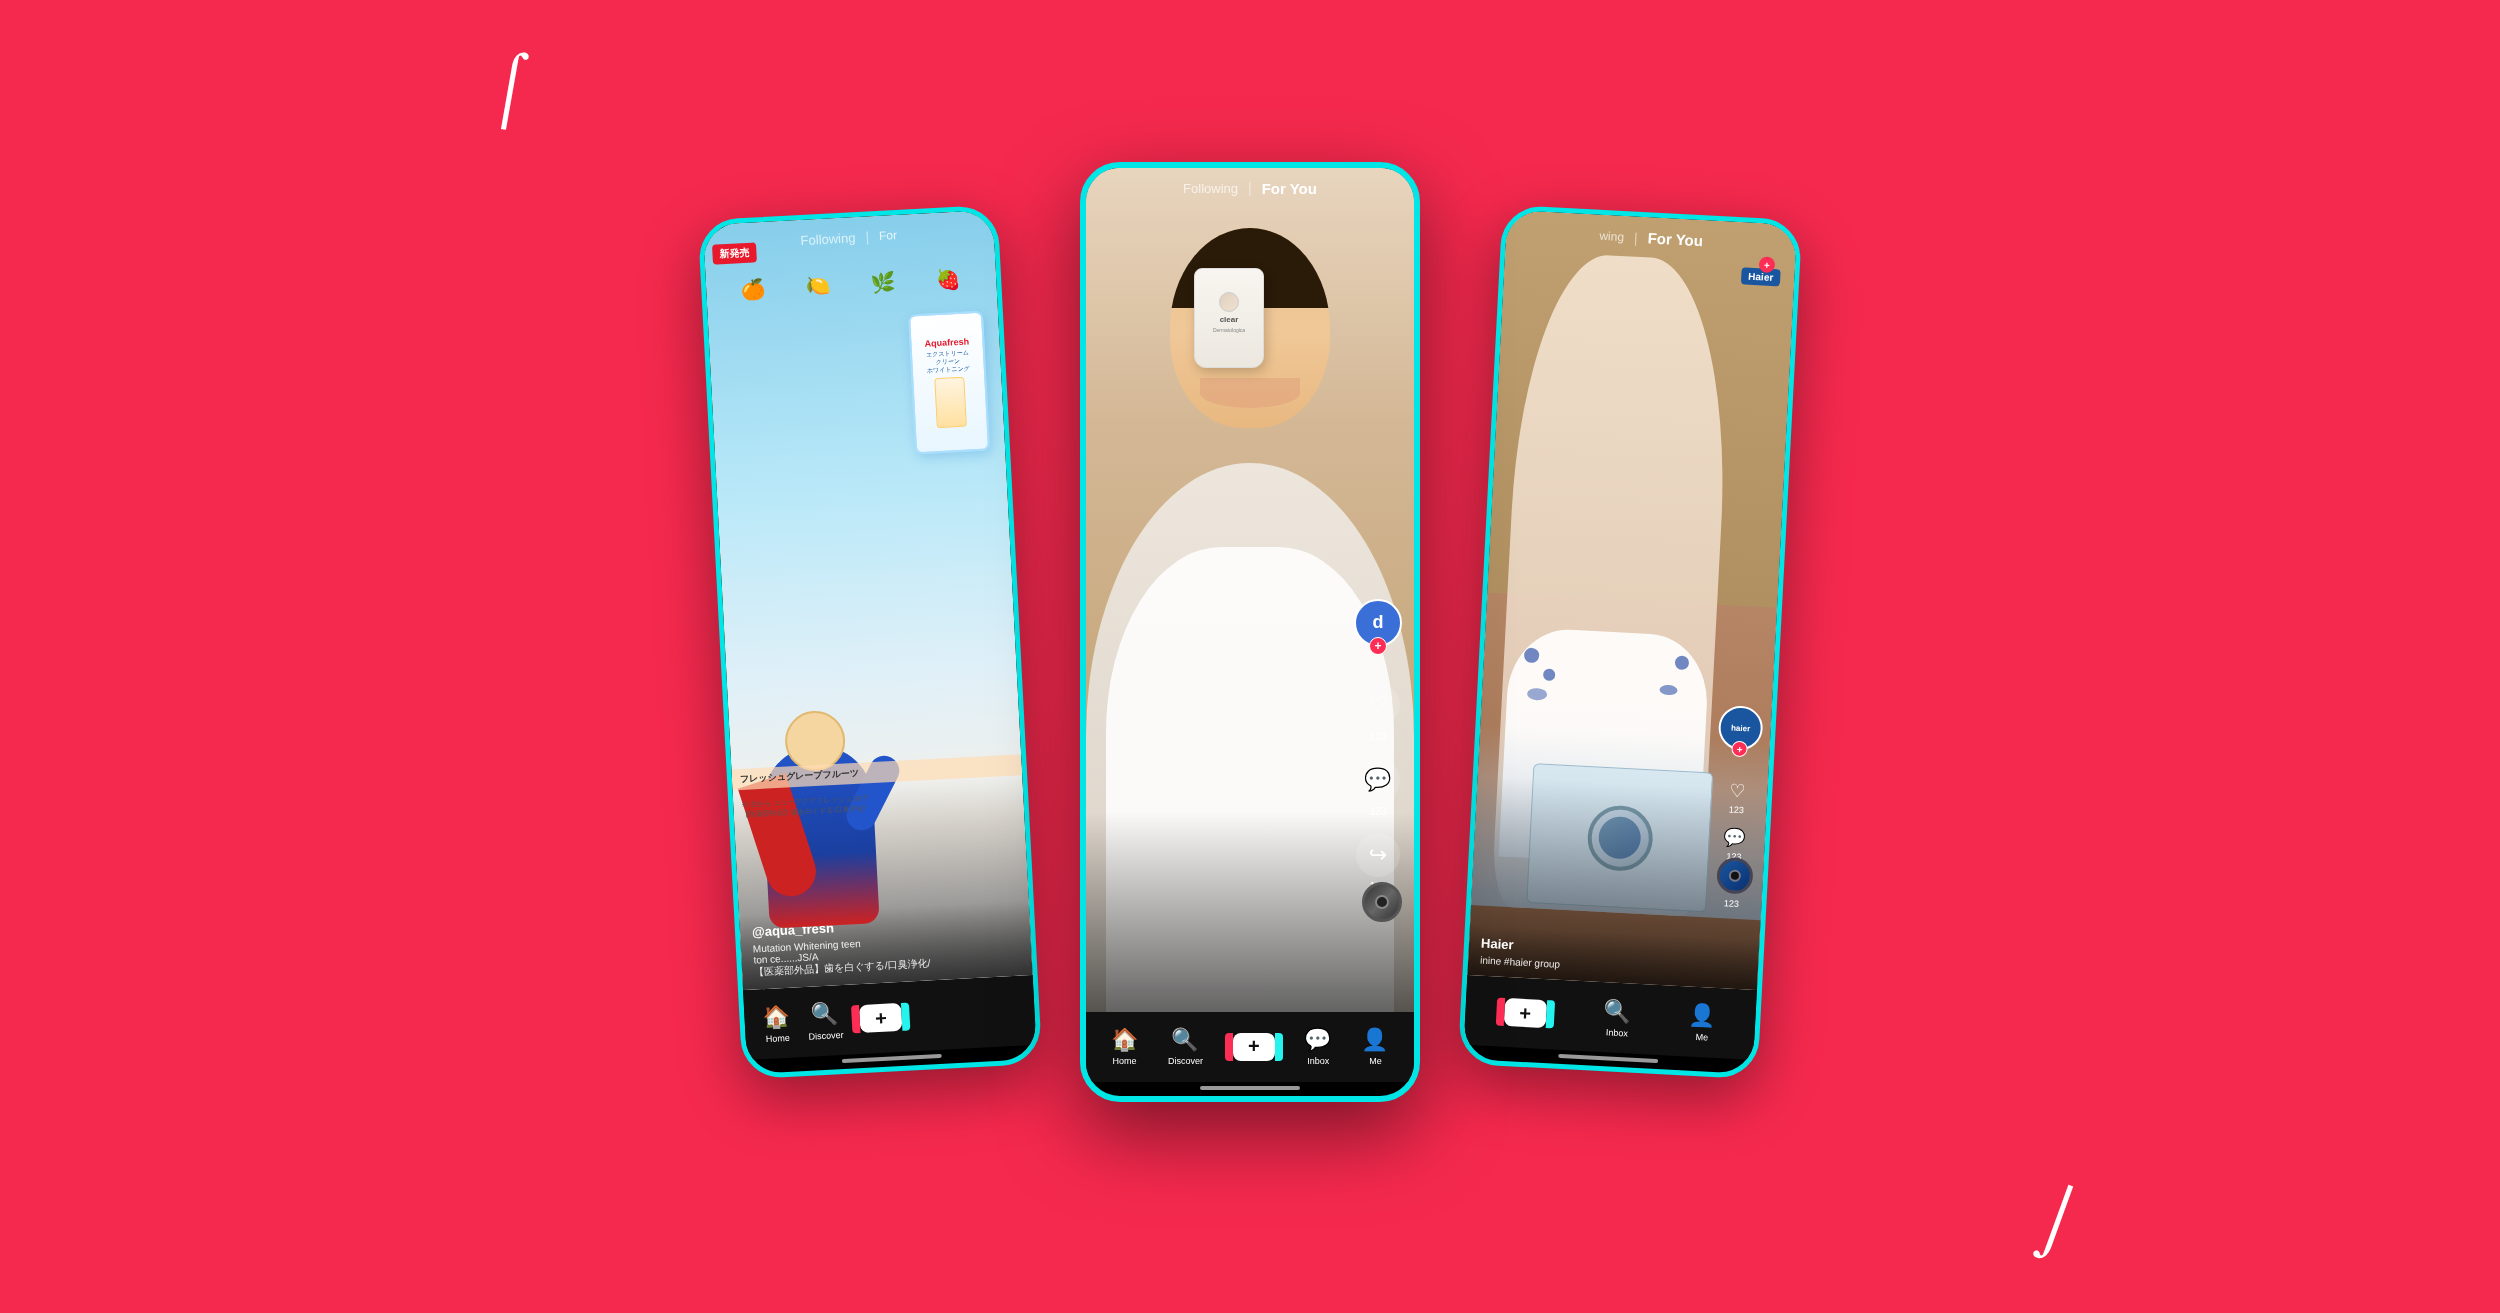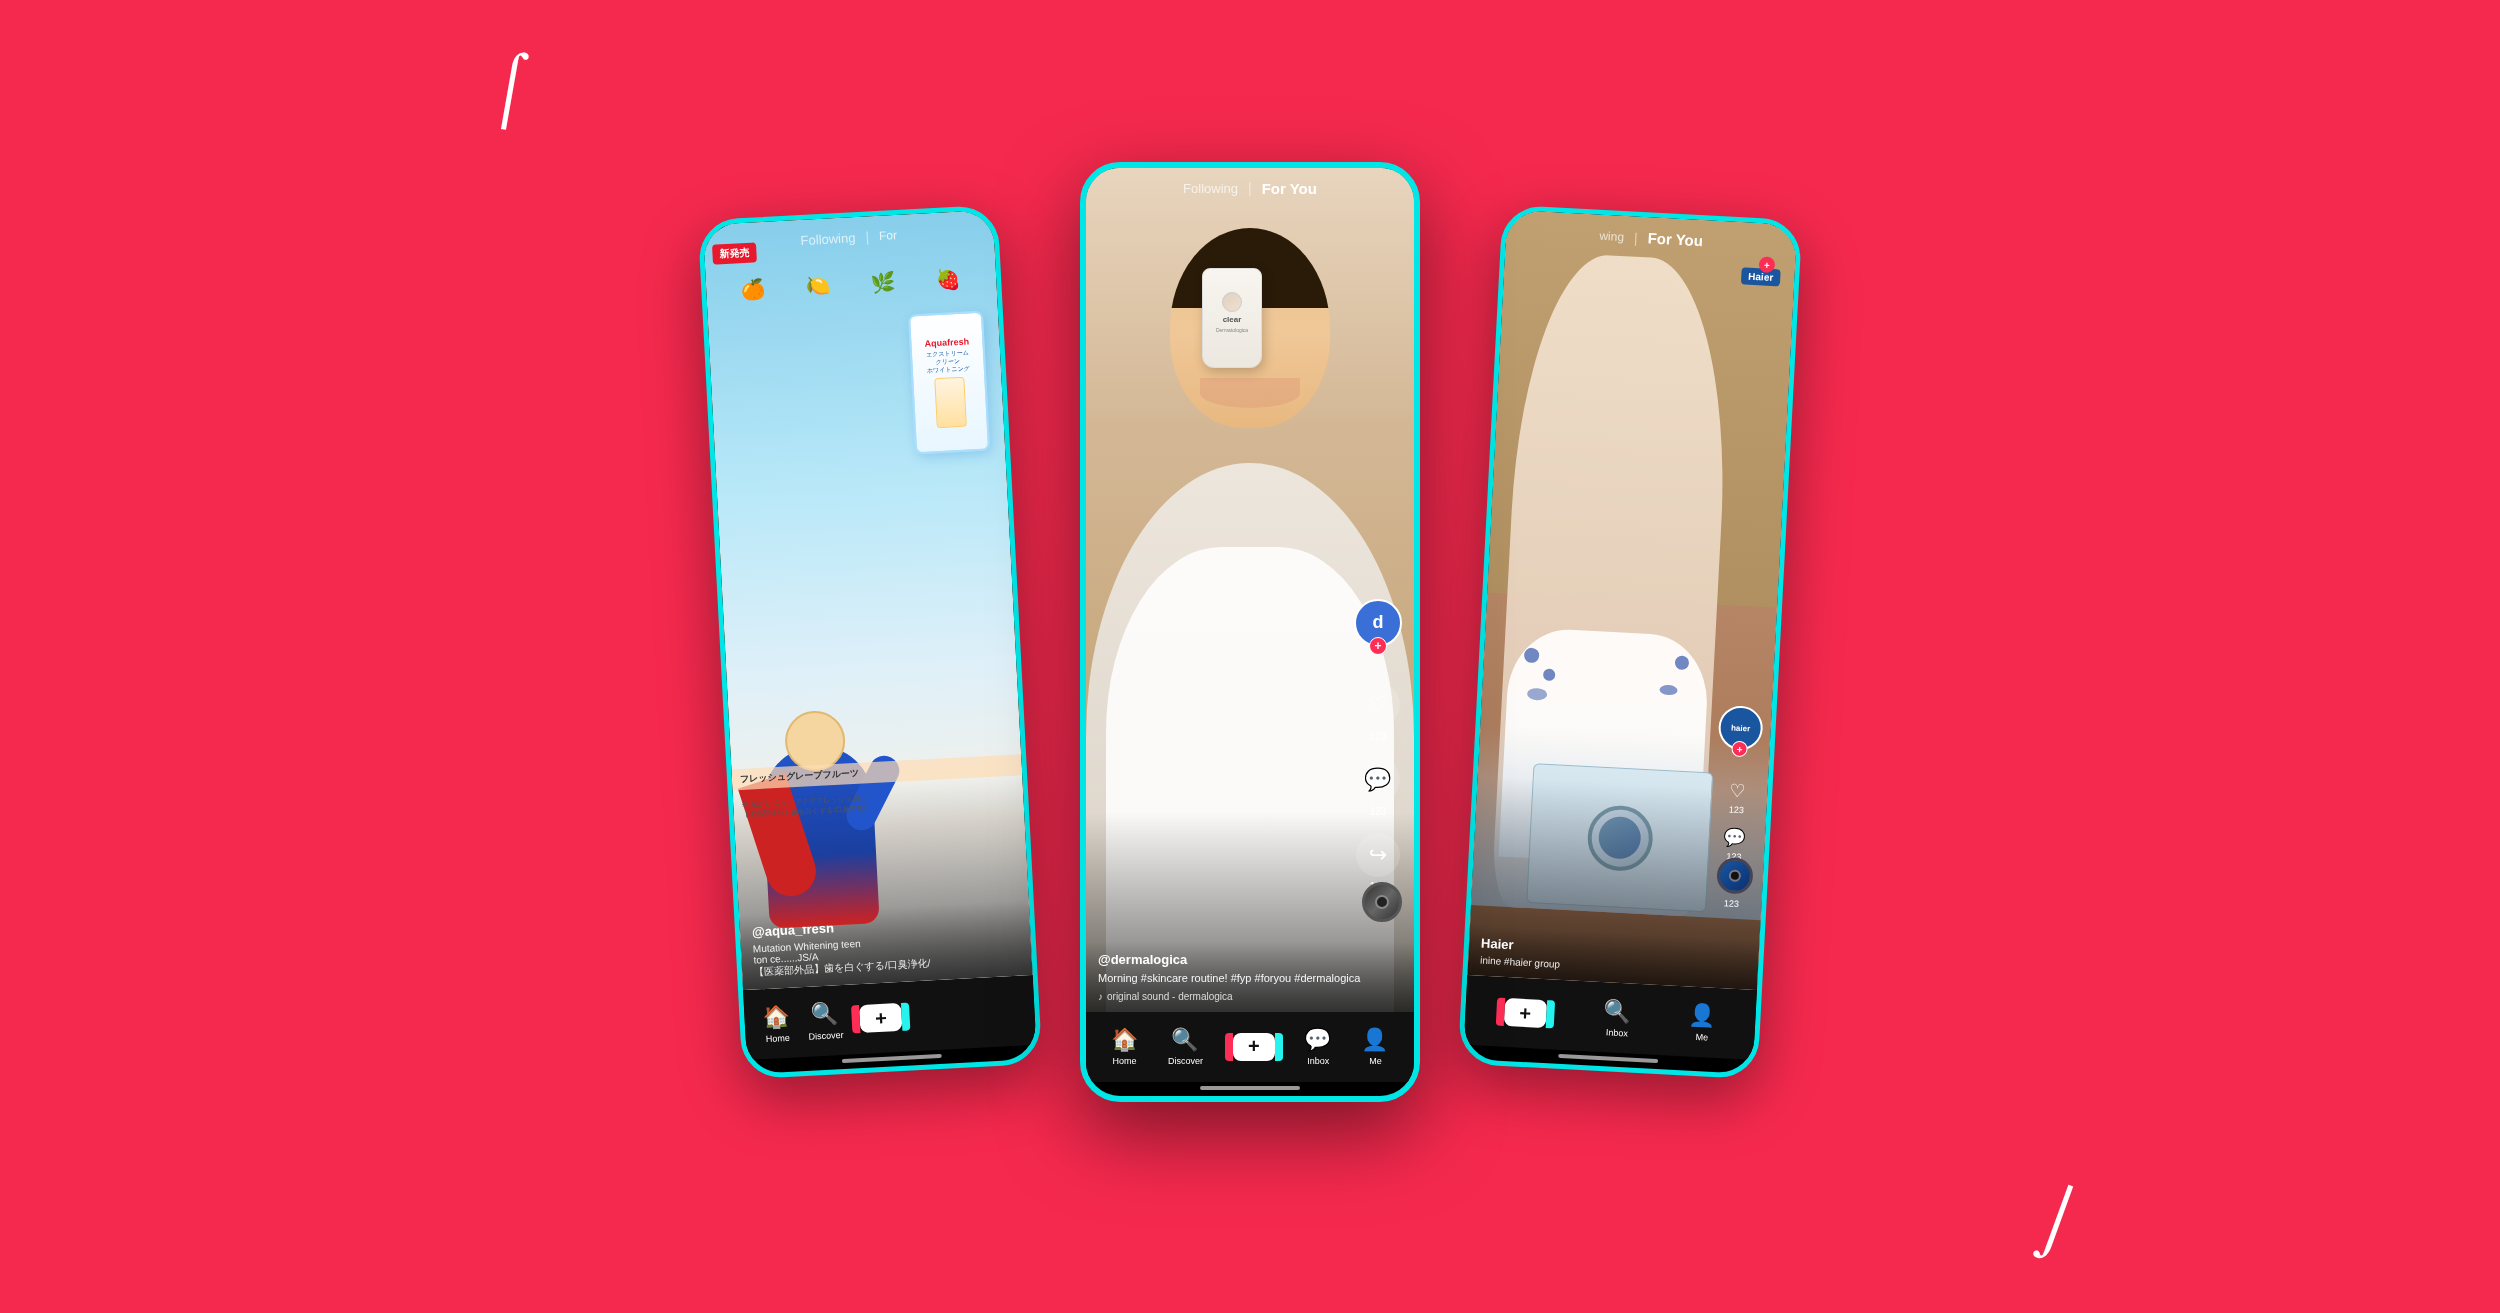--- a/index.html
+++ b/index.html
@@ -384,21 +384,21 @@
 
       <div style="position:absolute;bottom:0;left:20px;right:20px;height:55%;background:rgba(255,255,255,0.85);border-radius:40% 40% 0 0;"></div>
 
       <div style="position:absolute;top:60px;left:50%;transform:translateX(-50%);width:160px;height:200px;background:linear-gradient(180deg,#e8c090 0%,#f0c898 50%,#e8b880 100%);border-radius:50% 50% 45% 45%;overflow:hidden;">
 
         <div style="position:absolute;top:-20px;left:-10px;right:-10px;height:100px;background:#2a1a08;border-radius:50% 50% 0 0;"></div>
 
         <div style="position:absolute;bottom:20px;left:30px;right:30px;height:30px;background:rgba(220,150,120,0.4);border-radius:0 0 50% 50%;"></div>
       </div>
 
-      <div style="position:absolute;top:100px;left:50%;transform:translateX(-80%);width:60px;height:100px;background:linear-gradient(180deg,#f8f5f0 0%,#ece8e0 100%);border-radius:8px 8px 12px 12px;border:1px solid #ddd;display:flex;flex-direction:column;align-items:center;justify-content:center;gap:3px;box-shadow:2px 4px 12px rgba(0,0,0,0.2);z-index:5;">
+      <div style="position:absolute;top:100px;left:50%;transform:translateX(-80%);width:70px;height:100px;background:linear-gradient(180deg,#f8f5f0 0%,#ece8e0 100%);border-radius:8px 8px 12px 12px;border:1px solid #ddd;display:flex;flex-direction:column;align-items:center;justify-content:center;gap:3px;box-shadow:2px 4px 12px rgba(0,0,0,0.2);z-index:5;">
         <div style="width:20px;height:20px;border-radius:50%;background:linear-gradient(135deg,#e0d0c0,#f0e0d0);border:1px solid #ccc;margin-top:-10px;"></div>
         <div style="font-size:8px;font-weight:bold;color:#555;text-align:center;">clear</div>
         <div style="font-size:5px;color:#888;text-align:center;">Dermatologica</div>
       </div>
 
       <div class="gradient-overlay-bottom"></div>
 
       <div class="phone-header">
         <span class="header-tab">Following</span>
         <span class="header-divider">|</span>
@@ -427,29 +427,20 @@
         <div class="action-btn">
           <div class="action-icon-circle">↪</div>
           <span>123</span>
         </div>
       </div>
 
       <div class="music-disc">
         <div class="music-disc-inner"></div>
       </div>
 
-      <div class="bottom-overlay">
-        <div class="username">@dermalogica</div>
-        <div class="caption">Morning #skincare routine! #fyp
-#foryou #dermalogica</div>
-        <div class="sound-info">
-          <span>♪</span>
-          <span>original sound - dermalogica</span>
-        </div>
-      </div>
     </div>
 
     <div class="phone-nav">
       <div class="nav-item">
         <span class="nav-icon">🏠</span>
         <span>Home</span>
       </div>
       <div class="nav-item">
         <span class="nav-icon">🔍</span>
         <span>Discover</span>

